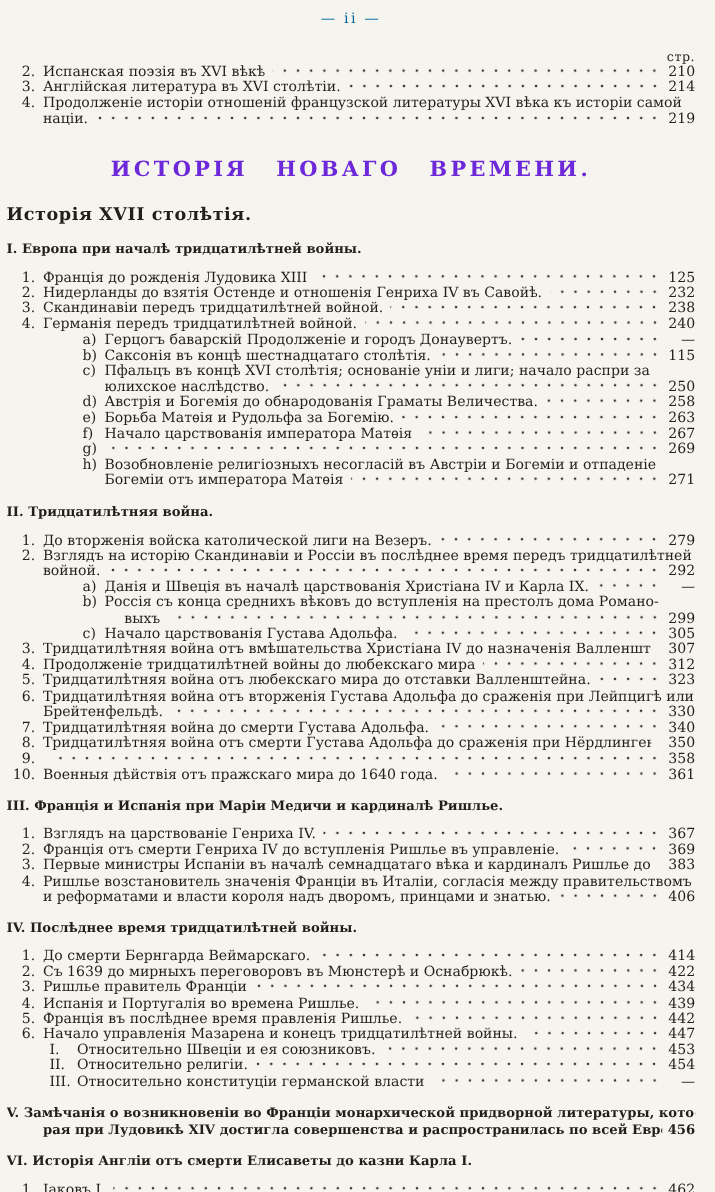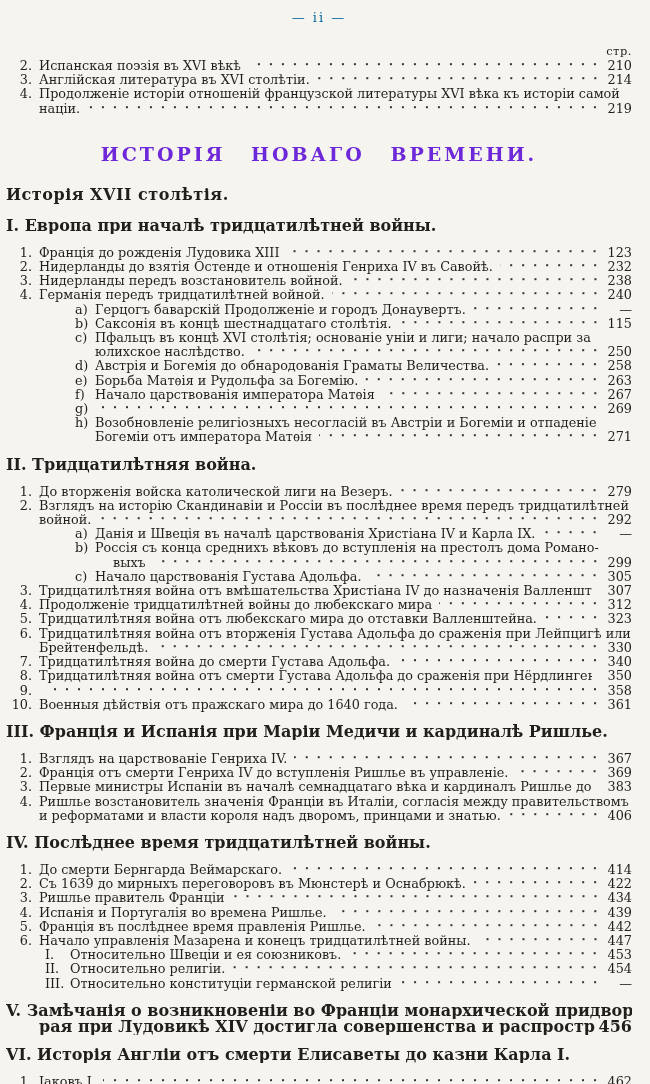--- a/index.html
+++ b/index.html
@@ -18,21 +18,21 @@
   .front{margin-top:1px;}
   .main-title{
     margin-top:27px;text-align:center;font-size:19px;line-height:23px;
     font-weight:700;letter-spacing:3px;word-spacing:16px;color:#6d28d9;
   }
   .subtitle{
     margin-top:18px;font-size:16px;line-height:22px;font-weight:700;letter-spacing:.5px;
   }
   .section{margin-top:12px;}
   .sec-head-line{
-    font-weight:700;font-size:16px;line-height:16px;white-space:nowrap;
+    font-weight:700;font-size:12px;line-height:16px;white-space:nowrap;
     display:flex;align-items:flex-end;
   }
   .sec-head-line.cont{padding-left:33px;}
   .sec-rows{margin-top:12px;}
   .row{
     display:flex;align-items:baseline;
     font-size:12.8px;line-height:14.2px;white-space:nowrap;
   }
   .lab{flex:0 0 auto;}
   .ind-n .lab,.ind-t .lab{flex:0 0 26px;text-align:right;margin-right:7px;}
@@ -90,31 +90,31 @@
 <div id="sections">
     <div class="section">
       <div class="sec-head-line">
         <span class="txt">I. Европа при началѣ тридцатилѣтней войны.</span>
       </div>
       <div class="sec-rows">
         <div class="row ind-n">
           <span class="lab">1.</span>
           <span class="txt">Франція до рожденія Лудовика XIII</span>
           <span class="leader"></span>
-          <span class="page">123</span>
+          <span class="page">125</span>
         </div>
         <div class="row ind-n">
           <span class="lab">2.</span>
           <span class="txt">Нидерланды до взятія Остенде и отношенія Генриха IV въ Савойѣ.</span>
           <span class="leader"></span>
           <span class="page">232</span>
         </div>
         <div class="row ind-n">
           <span class="lab">3.</span>
-          <span class="txt">Нидерланды передъ возстановитель войной.</span>
+          <span class="txt">Скандинавіи передъ тридцатилѣтней войной.</span>
           <span class="leader"></span>
           <span class="page">238</span>
         </div>
         <div class="row ind-n">
           <span class="lab">4.</span>
           <span class="txt">Германія передъ тридцатилѣтней войной.</span>
           <span class="leader"></span>
           <span class="page">240</span>
         </div>
         <div class="row ind-a">
@@ -350,21 +350,21 @@
           <span class="page">453</span>
         </div>
         <div class="row ind-r">
           <span class="lab">II.</span>
           <span class="txt">Относительно религіи.</span>
           <span class="leader"></span>
           <span class="page">454</span>
         </div>
         <div class="row ind-r">
           <span class="lab">III.</span>
-          <span class="txt">Относительно конституціи германской религіи</span>
+          <span class="txt">Относительно конституціи германской власти</span>
           <span class="leader"></span>
           <span class="page">—</span>
         </div>
       </div>
     </div>
     <div class="section">
       <div class="sec-head-line">
         <span class="txt">V. Замѣчанія о возникновеніи во Франціи монархической придворной литературы, кото-</span>
       </div>
       <div class="sec-head-line cont">

